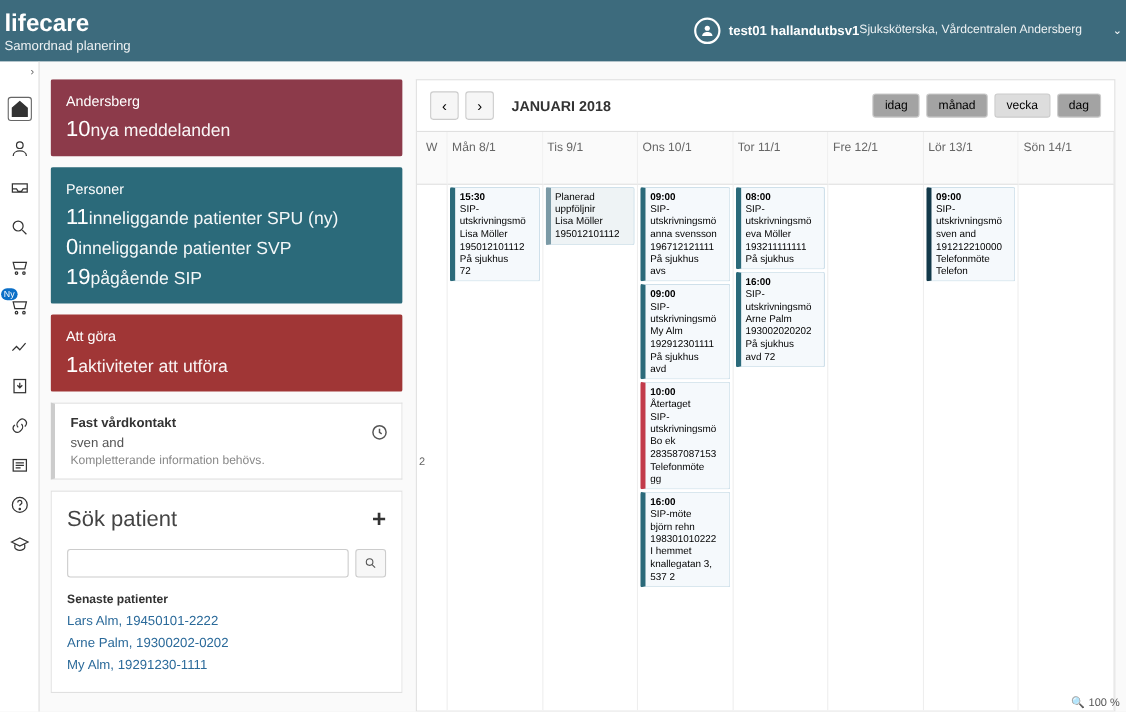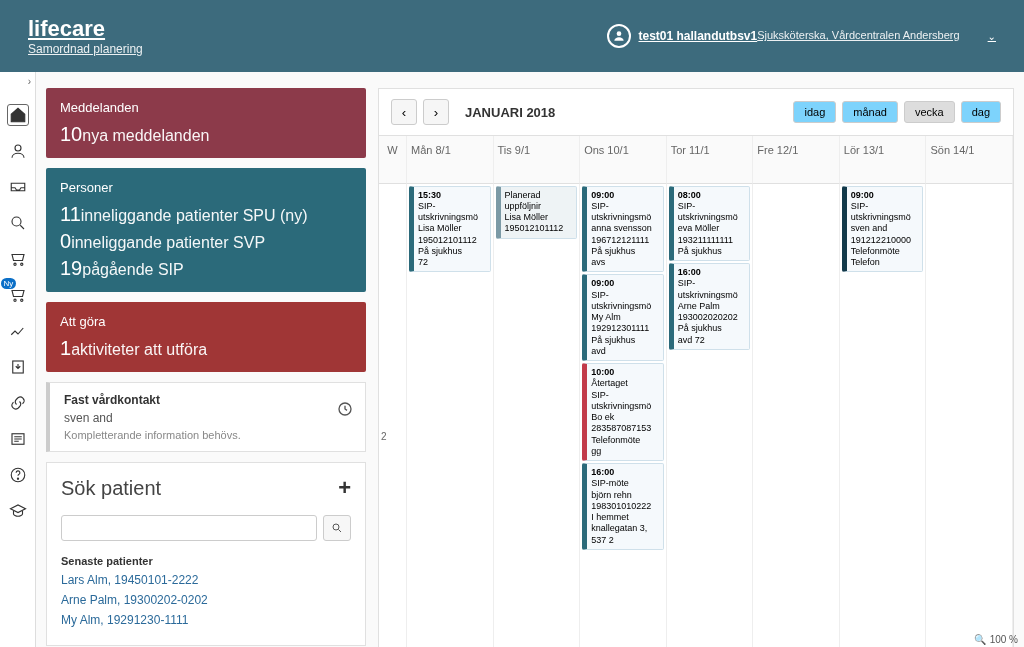--- a/index.html
+++ b/index.html
@@ -1,17 +1,17 @@
 <!DOCTYPE html>
 <html><head>
 <meta charset="utf-8">
 <style>
   * { box-sizing: border-box; margin: 0; padding: 0; font-family: Arial, sans-serif; }
   body { background: #f0f0f0; width: 1024px; height: 647px; overflow: hidden; }
-  .header { background: #3d6b7d; height: 72px; display: flex; align-items: center; justify-content: space-between; padding: 0 28px; color: #fff; text-decoration: underline; }
+  .header { background: #3d6b7d; height: 56px; display: flex; align-items: center; justify-content: space-between; padding: 0 4px; color: #fff; }
   .logo-block { display: flex; flex-direction: column; }
   .logo { font-size: 22px; font-weight: bold; }
   .subtitle { font-size: 12px; opacity: 0.9; }
   .user-block { display: flex; align-items: center; gap: 8px; }
   .avatar-circle { width: 24px; height: 24px; border: 2px solid #fff; border-radius: 50%; display: flex; align-items: center; justify-content: center; }
   .avatar-circle svg { width: 14px; height: 14px; fill: #fff; }
   .user-text { display: flex; flex-direction: row; }
   .user-name { font-size: 12px; font-weight: bold; }
   .user-role { font-size: 11px; opacity: 0.9; }
   .chev { margin-left: 20px; font-size: 10px; }
@@ -53,21 +53,21 @@
   .recent-title { font-size: 11px; font-weight: bold; margin-top: 14px; color: #333; }
   .recent-list { margin-top: 6px; }
   .recent-list a { display: block; font-size: 12px; color: #2b6a9a; text-decoration: none; margin: 6px 0; }
 
   .calendar { flex: 1; background: #fff; border: 1px solid #e0e0e0; display: flex; flex-direction: column; overflow: hidden; }
   .cal-top { display: flex; align-items: center; justify-content: space-between; padding: 10px 12px; }
   .cal-nav { display: flex; align-items: center; gap: 6px; }
   .cal-nav button { width: 26px; height: 26px; border: 1px solid #ccc; background: #f6f6f6; border-radius: 3px; cursor:pointer; }
   .cal-title { font-size: 13px; font-weight: bold; color: #333; margin-left: 10px; }
   .cal-views { display: flex; gap: 6px; }
-  .cal-views button { border: 1px solid #ccc; background: #7dd3fc; border-radius: 3px; padding: 4px 10px; font-size: 11px; cursor:pointer; }
+  .cal-views button { border: 1px solid #ccc; background: #a3a3a3; border-radius: 3px; padding: 4px 10px; font-size: 11px; cursor:pointer; }
   .cal-views button.active { background: #ddd; }
 
   .cal-grid { flex: 1; display: grid; grid-template-columns: 28px repeat(7, 1fr); border-top: 1px solid #e0e0e0; overflow: hidden; font-size: 10px; }
   .cal-head { background: #fafafa; color: #666; padding: 8px 4px; font-size: 11px; border-bottom: 1px solid #e0e0e0; border-right: 1px solid #eee; text-align: left; }
   .cal-head.center { text-align:center; }
   .cal-col { border-right: 1px solid #eee; padding: 2px; display: flex; flex-direction: column; gap: 2px; min-height: 460px; }
   .week-cell { display:flex; align-items:flex-start; justify-content:center; padding-top: 30px; color:#666; }
   .event { border-radius: 2px; padding: 3px 4px; font-size: 9px; line-height: 1.25; border-left: 4px solid; background: #f5f9fc; border: 1px solid #cfe0ea; border-left-width: 5px; }
   .event .t { font-weight: bold; }
   .ev-teal { border-left-color: #2b6a7a; }
@@ -173,21 +173,21 @@
         <svg viewBox="0 0 24 24">
           <path d="M2 9l10-5 10 5-10 5z M6 12v4c0 1 3 3 6 3s6-2 6-3v-4"></path>
         </svg>
       </div>
   </div>
 
   <div class="main">
     <div class="left-col">
 
       <div class="card maroon">
-        <h3>Meddelanden</h3>
+        <h3>Andersberg</h3>
         <div class="stat-row">
           <span class="stat-num">10</span>
           <span class="stat-label">nya meddelanden</span>
         </div>
       </div>
 
       <div class="card teal">
         <h3>Personer</h3>
         <div id="personer-rows">
             <div class="stat-row">

